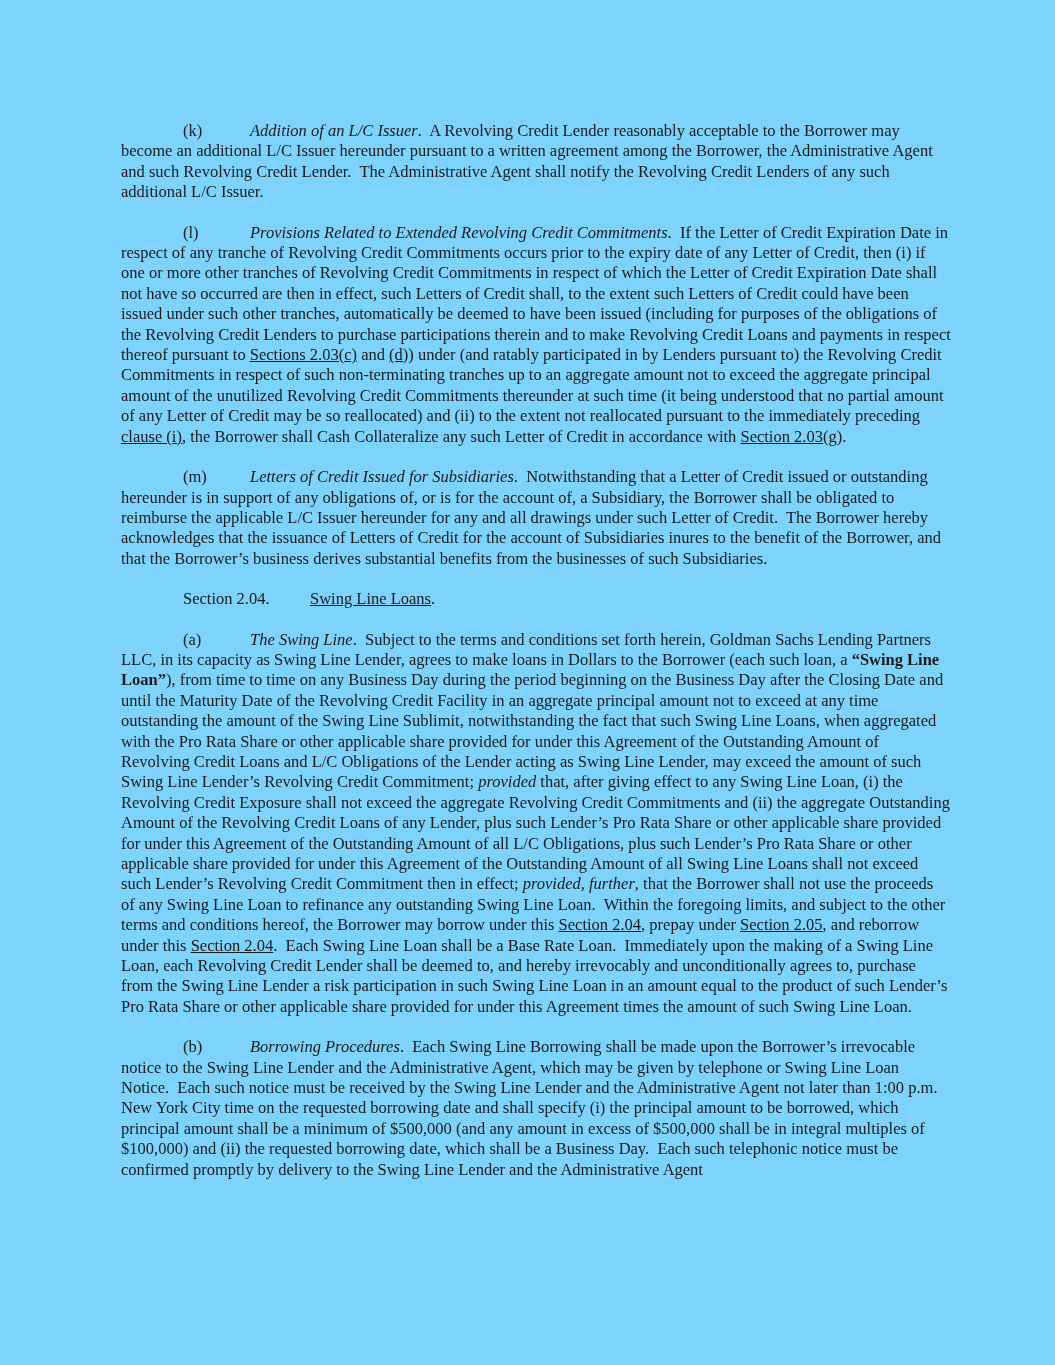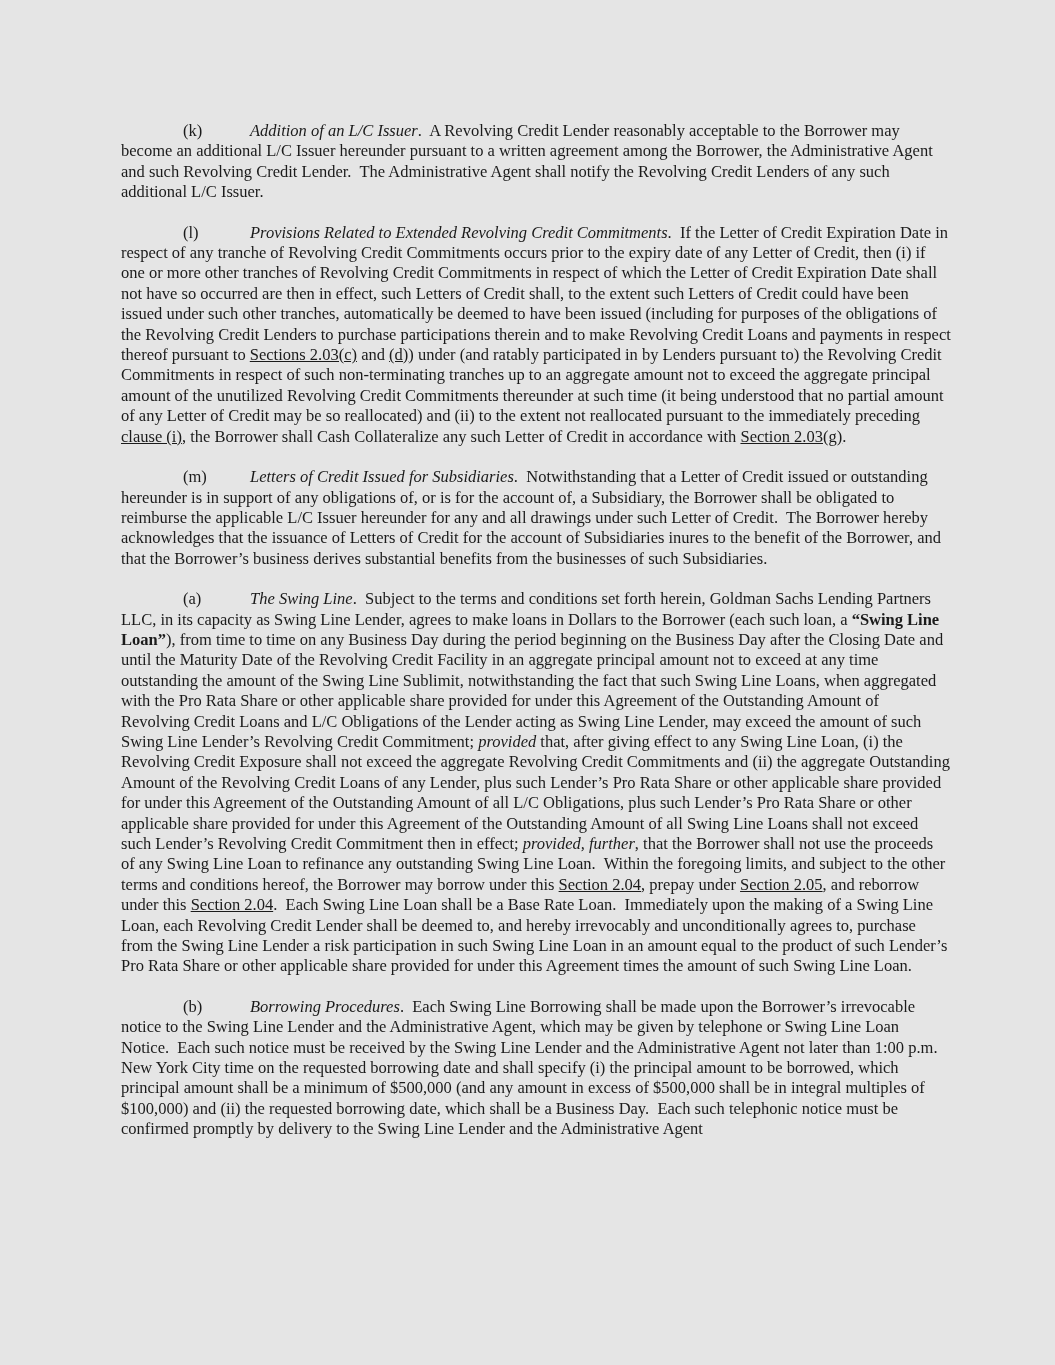--- a/index.html
+++ b/index.html
@@ -1,21 +1,21 @@
 <!DOCTYPE html>
 <html><head>
 <meta charset="utf-8">
 <style>
   * { margin:0; padding:0; box-sizing:border-box; }
   html, body { background:#ffffff; }
   .page {
     position:relative;
     width:1055px;
     height:1365px;
-    background:#e5e5e5;
+    background:#7dd3fc;
     font-family:"Liberation Serif", serif;
     color:#1b1b1b;
     overflow:hidden;
   }
   .doc-body {
     position:absolute;
     top:121px;
     left:121px;
     width:830px;
   }
@@ -45,16 +45,17 @@
   }
 </style>
 </head>
 <body>
 
 <div class="page">
   <div class="doc-body">
     <p class="para"><span class="plabel">(k)</span><span class="run-i">Addition of an L/C Issuer</span><span class="run">.&nbsp; A Revolving Credit Lender reasonably acceptable to the Borrower may become an additional L/C Issuer hereunder pursuant to a written agreement among the Borrower, the Administrative Agent and such Revolving Credit Lender.&nbsp; The Administrative Agent shall notify the Revolving Credit Lenders of any such additional L/C Issuer.</span></p>
     <p class="para"><span class="plabel">(l)</span><span class="run-i">Provisions Related to Extended Revolving Credit Commitments</span><span class="run">.&nbsp; If the Letter of Credit Expiration Date in respect of any tranche of Revolving Credit Commitments occurs prior to the expiry date of any Letter of Credit, then (i) if one or more other tranches of Revolving Credit Commitments in respect of which the Letter of Credit Expiration Date shall not have so occurred are then in effect, such Letters of Credit shall, to the extent such Letters of Credit could have been issued under such other tranches, automatically be deemed to have been issued (including for purposes of the obligations of the Revolving Credit Lenders to purchase participations therein and to make Revolving Credit Loans and payments in respect thereof pursuant to </span><span class="run-u">Sections 2.03(c)</span><span class="run"> and </span><span class="run-u">(d)</span><span class="run">) under (and ratably participated in by Lenders pursuant to) the Revolving Credit Commitments in respect of such non-terminating tranches up to an aggregate amount not to exceed the aggregate principal amount of the unutilized Revolving Credit Commitments thereunder at such time (it being understood that no partial amount of any Letter of Credit may be so reallocated) and (ii) to the extent not reallocated pursuant to the immediately preceding </span><span class="run-u">clause (i)</span><span class="run">, the Borrower shall Cash Collateralize any such Letter of Credit in accordance with </span><span class="run-u">Section 2.03(g)</span><span class="run">.</span></p>
     <p class="para"><span class="plabel">(m)</span><span class="run-i">Letters of Credit Issued for Subsidiaries</span><span class="run">.&nbsp; Notwithstanding that a Letter of Credit issued or outstanding hereunder is in support of any obligations of, or is for the account of, a Subsidiary, the Borrower shall be obligated to reimburse the applicable L/C Issuer hereunder for any and all drawings under such Letter of Credit.&nbsp; The Borrower hereby acknowledges that the issuance of Letters of Credit for the account of Subsidiaries inures to the benefit of the Borrower, and that the Borrower’s business derives substantial benefits from the businesses of such Subsidiaries.</span></p>
+    <p class="para"><span class="plabel hlabel">Section 2.04.</span><span class="run-u">Swing Line Loans</span><span class="run">.</span></p>
     <p class="para"><span class="plabel">(a)</span><span class="run-i">The Swing Line</span><span class="run">.&nbsp; Subject to the terms and conditions set forth herein, Goldman Sachs Lending Partners LLC, in its capacity as Swing Line Lender, agrees to make loans in Dollars to the Borrower (each such loan, a </span><span class="run-b">“Swing Line Loan”</span><span class="run">), from time to time on any Business Day during the period beginning on the Business Day after the Closing Date and until the Maturity Date of the Revolving Credit Facility in an aggregate principal amount not to exceed at any time outstanding the amount of the Swing Line Sublimit, notwithstanding the fact that such Swing Line Loans, when aggregated with the Pro Rata Share or other applicable share provided for under this Agreement of the Outstanding Amount of Revolving Credit Loans and L/C Obligations of the Lender acting as Swing Line Lender, may exceed the amount of such Swing Line Lender’s Revolving Credit Commitment; </span><span class="run-i">provided</span><span class="run"> that, after giving effect to any Swing Line Loan, (i) the Revolving Credit Exposure shall not exceed the aggregate Revolving Credit Commitments and (ii) the aggregate Outstanding Amount of the Revolving Credit Loans of any Lender, plus such Lender’s Pro Rata Share or other applicable share provided for under this Agreement of the Outstanding Amount of all L/C Obligations, plus such Lender’s Pro Rata Share or other applicable share provided for under this Agreement of the Outstanding Amount of all Swing Line Loans shall not exceed such Lender’s Revolving Credit Commitment then in effect; </span><span class="run-i">provided, further</span><span class="run">, that the Borrower shall not use the proceeds of any Swing Line Loan to refinance any outstanding Swing Line Loan.&nbsp; Within the foregoing limits, and subject to the other terms and conditions hereof, the Borrower may borrow under this </span><span class="run-u">Section 2.04</span><span class="run">, prepay under </span><span class="run-u">Section 2.05</span><span class="run">, and reborrow under this </span><span class="run-u">Section 2.04</span><span class="run">.&nbsp; Each Swing Line Loan shall be a Base Rate Loan.&nbsp; Immediately upon the making of a Swing Line Loan, each Revolving Credit Lender shall be deemed to, and hereby irrevocably and unconditionally agrees to, purchase from the Swing Line Lender a risk participation in such Swing Line Loan in an amount equal to the product of such Lender’s Pro Rata Share or other applicable share provided for under this Agreement times the amount of such Swing Line Loan.</span></p>
     <p class="para"><span class="plabel">(b)</span><span class="run-i">Borrowing Procedures</span><span class="run">.&nbsp; Each Swing Line Borrowing shall be made upon the Borrower’s irrevocable notice to the Swing Line Lender and the Administrative Agent, which may be given by telephone or Swing Line Loan Notice.&nbsp; Each such notice must be received by the Swing Line Lender and the Administrative Agent not later than 1:00 p.m. New York City time on the requested borrowing date and shall specify (i) the principal amount to be borrowed, which principal amount shall be a minimum of $500,000 (and any amount in excess of $500,000 shall be in integral multiples of $100,000) and (ii) the requested borrowing date, which shall be a Business Day.&nbsp; Each such telephonic notice must be confirmed promptly by delivery to the Swing Line Lender and the Administrative Agent</span></p>
   </div>
 </div>
 
 </body></html>

